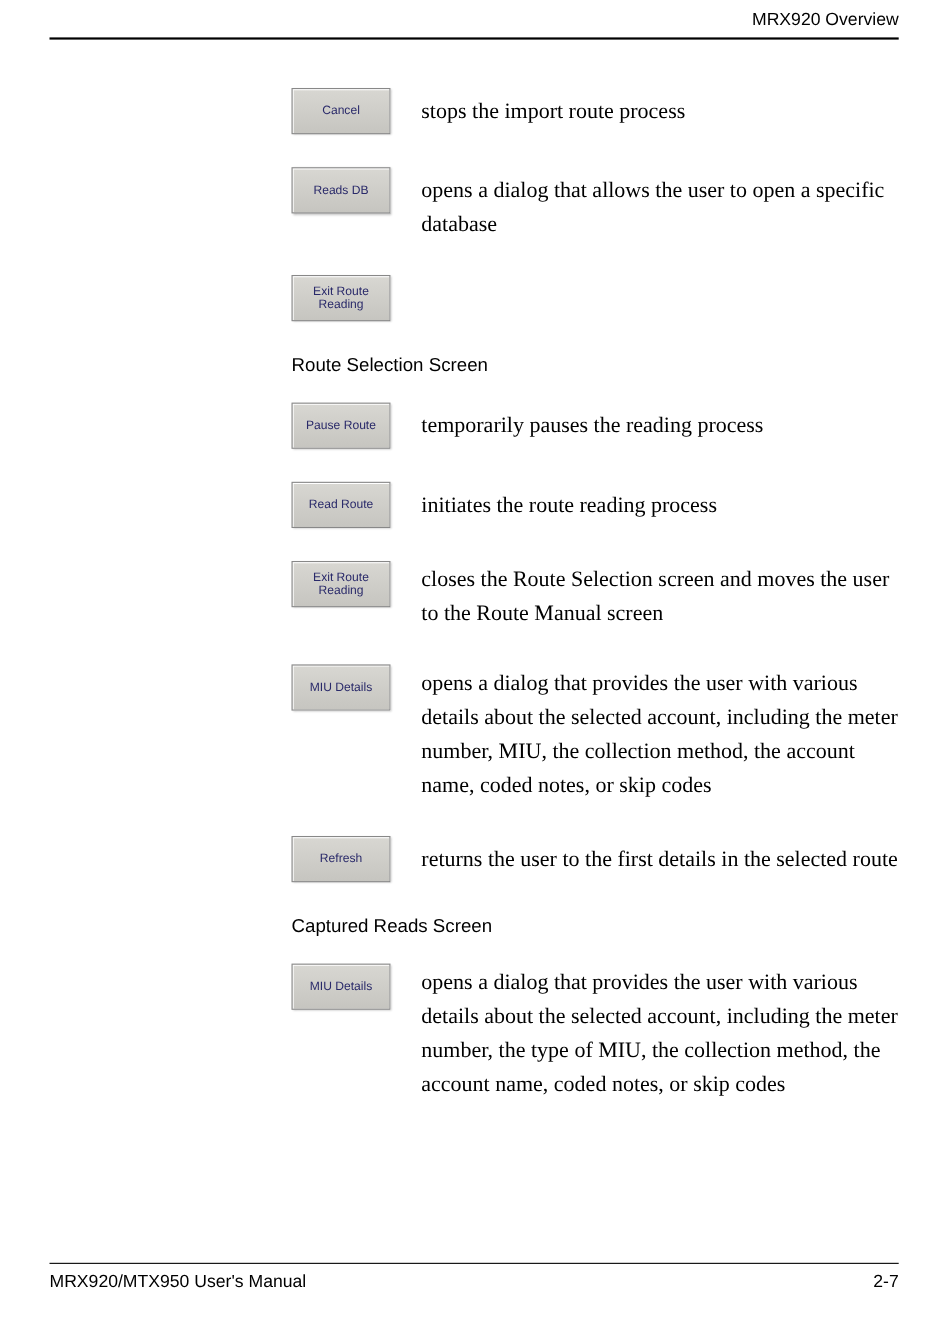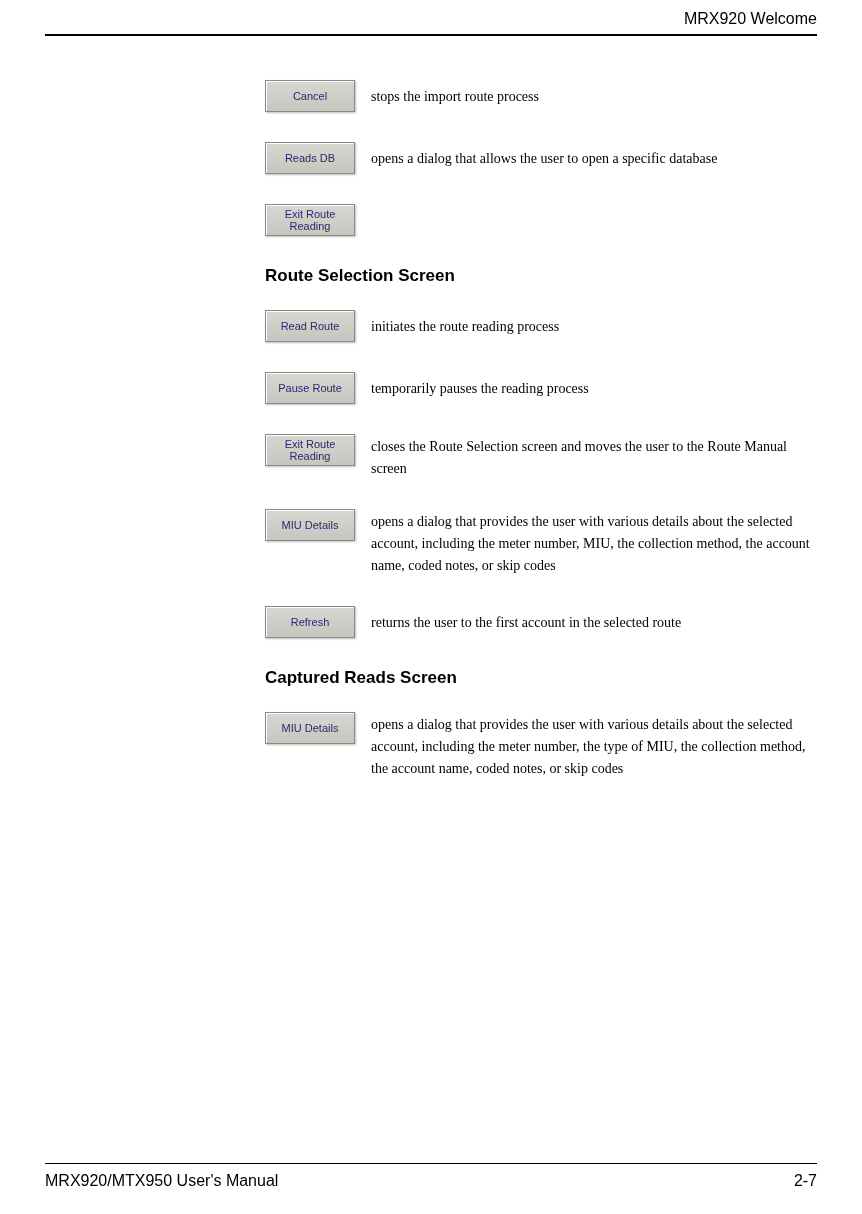--- a/index.html
+++ b/index.html
@@ -25,108 +25,108 @@
       margin-left: 220px;
       margin-top: 44px;
     }
     .item-row {
       display: flex;
       align-items: flex-start;
       margin-bottom: 30px;
     }
     .ui-button {
       width: 90px;
-      height: 32px;
+      height: 42px;
       background: linear-gradient(#d8d7d2, #c6c5c0);
       border: 1px solid #888;
       box-shadow: 1px 1px 0 #fff inset, 1px 1px 2px rgba(0,0,0,0.25);
       font-family: Arial, Helvetica, sans-serif;
       font-size: 11px;
       color: #2a2a6a;
       display: flex;
       align-items: center;
       justify-content: center;
       text-align: center;
       line-height: 1.1;
       flex-shrink: 0;
       white-space: pre-line;
     }
     .desc {
-      margin-left: 16px;
-      font-size: 14px;
+      margin-left: 28px;
+      font-size: 20px;
       line-height: 1.55;
       padding-top: 6px;
     }
     .desc.tight-top { padding-top: 2px; }
     .section-heading {
       font-family: Arial, Helvetica, sans-serif;
-      font-weight: bold;
+      font-weight: normal;
       font-size: 17px;
       margin-bottom: 24px;
       margin-top: 2px;
     }
     .footer {
       position: absolute;
-      bottom: 24px;
+      bottom: 39px;
       left: 45px;
       right: 45px;
       border-top: 1px solid #000;
       padding-top: 8px;
       display: flex;
       justify-content: space-between;
       font-family: Arial, Helvetica, sans-serif;
       font-size: 16px;
       text-align: center;
     }
   </style>
 </head>
 <body>
 
 <div class="page">
   <div class="header">
-    <span>MRX920 Welcome</span>
+    <span>MRX920 Overview</span>
   </div>
 
   <div class="content">
 
     <div class="item-row">
       <div class="ui-button">Cancel</div>
       <div class="desc">stops the import route process</div>
     </div>
     <div class="item-row">
       <div class="ui-button">Reads DB</div>
       <div class="desc">opens a dialog that allows the user to open a specific database</div>
     </div>
     <div class="item-row">
       <div class="ui-button">Exit Route
 Reading</div>
     </div>
 
     <div class="section-heading">Route Selection Screen</div>
     <div class="item-row">
+      <div class="ui-button">Pause Route</div>
+      <div class="desc">temporarily pauses the reading process</div>
+    </div>
+    <div class="item-row">
       <div class="ui-button">Read Route</div>
       <div class="desc">initiates the route reading process</div>
-    </div>
-    <div class="item-row">
-      <div class="ui-button">Pause Route</div>
-      <div class="desc">temporarily pauses the reading process</div>
     </div>
     <div class="item-row">
       <div class="ui-button">Exit Route
 Reading</div>
       <div class="desc tight-top">closes the Route Selection screen and moves the user to the Route Manual screen</div>
     </div>
 
     <div class="item-row">
       <div class="ui-button">MIU Details</div>
       <div class="desc tight-top">opens a dialog that provides the user with various details about the selected account, including the meter number, MIU, the collection method, the account name, coded notes, or skip codes</div>
     </div>
     <div class="item-row">
       <div class="ui-button">Refresh</div>
-      <div class="desc">returns the user to the first account in the selected route</div>
+      <div class="desc">returns the user to the first details in the selected route</div>
     </div>
 
     <div class="section-heading">Captured Reads Screen</div>
     <div class="item-row">
       <div class="ui-button">MIU Details</div>
       <div class="desc tight-top">opens a dialog that provides the user with various details about the selected account, including the meter number, the type of MIU, the collection method, the account name, coded notes, or skip codes</div>
     </div>
 
   </div>
 </div>

